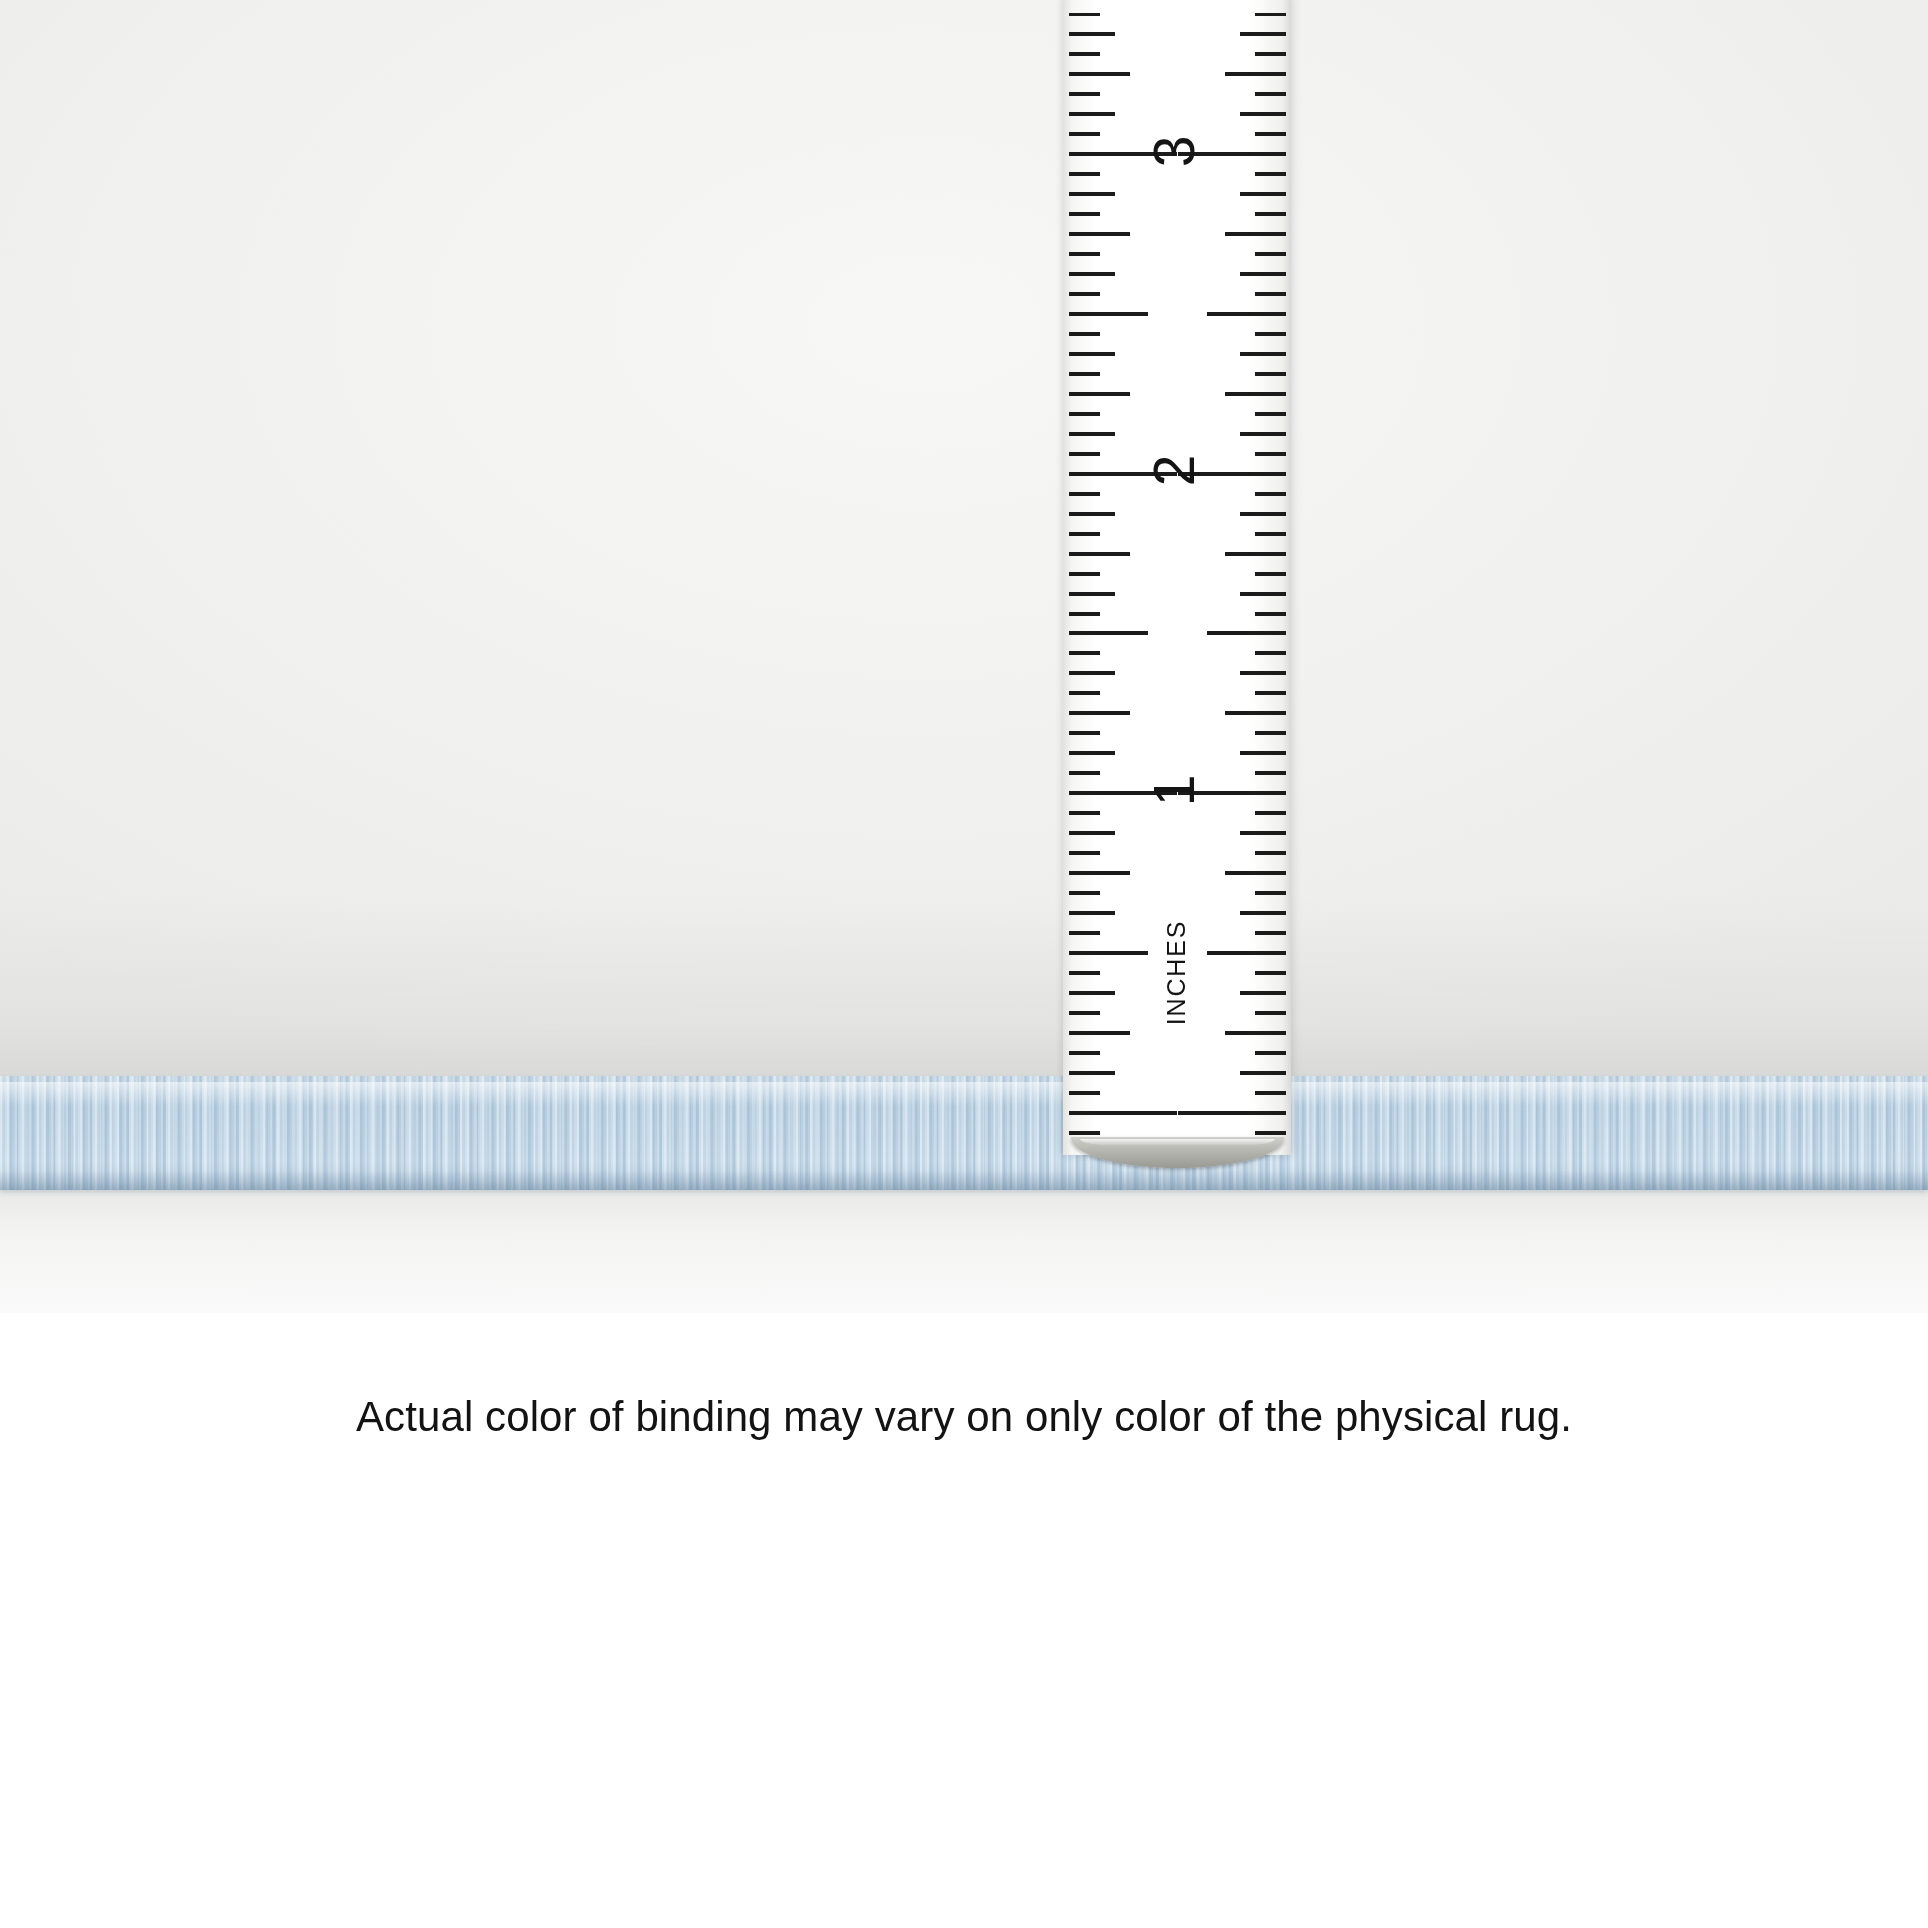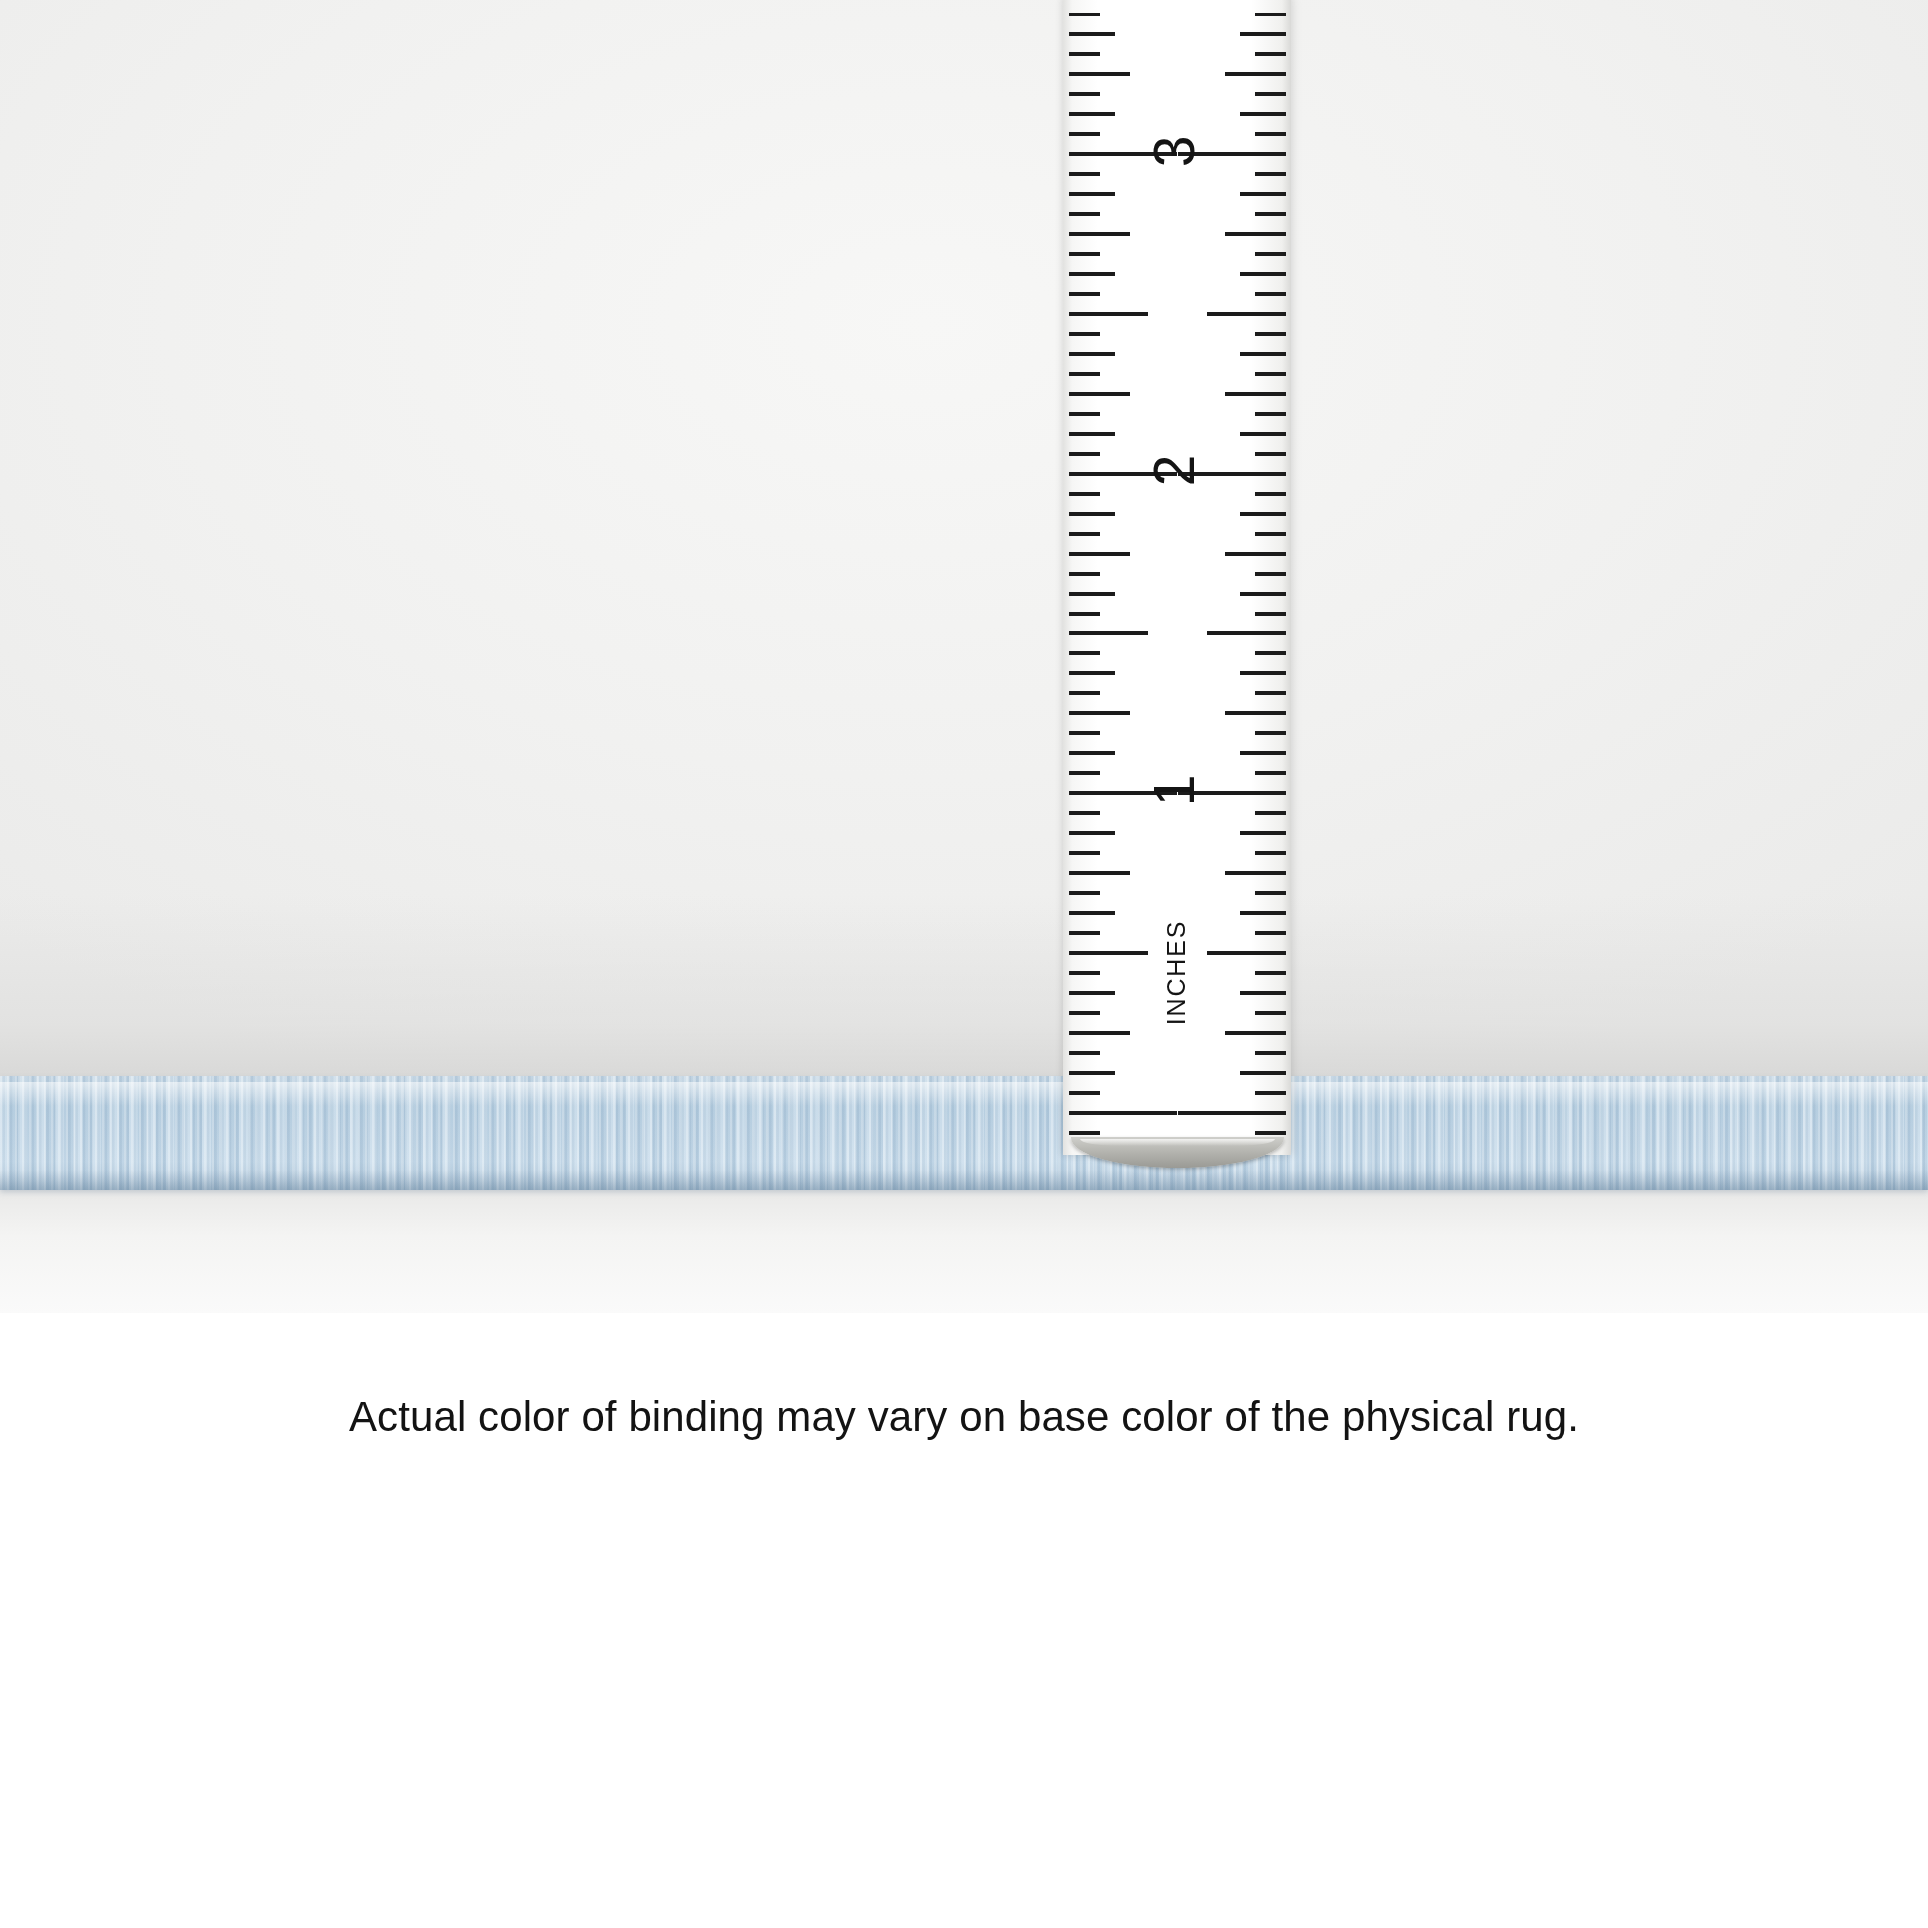--- a/index.html
+++ b/index.html
@@ -326,17 +326,17 @@
         <div class="tick r" style="top: 1135px; width: 31px;"></div>
         <span class="num" style="top: 127px; left: 79px; width: 64px; text-align: center;">3</span>
         <span class="num" style="top: 446px; left: 79px; width: 64px; text-align: center;">2</span>
         <span class="num" style="top: 766px; left: 79px; width: 64px; text-align: center;">1</span>
       </div>
     <div class="ruler-tip"></div>
 
   </div>
 
   <div class="caption">
-    <span class="line">Actual color of binding may vary on base color of the physical rug.</span>
+    <span class="line">Actual color of binding may vary on only color of the physical rug.</span>
   </div>
 
 </div>
 
 
 </body></html>

